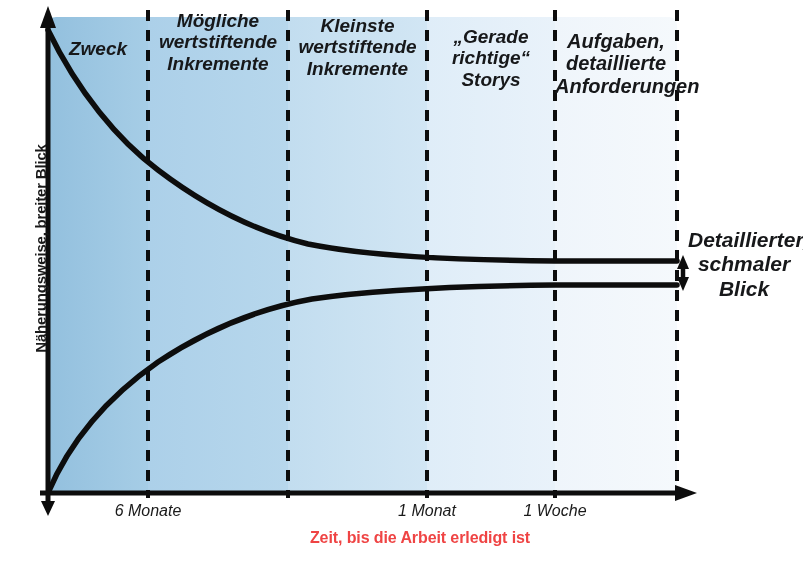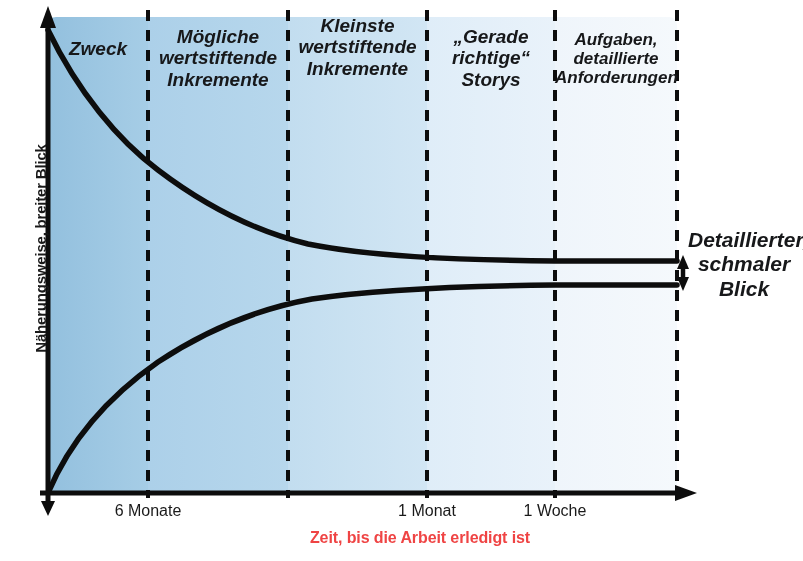--- a/index.html
+++ b/index.html
@@ -63,34 +63,35 @@
 
   
   .x-tick {
     position: absolute;
     top: 502px;
     font-size: 16px;
     font-weight: normal;
     color: #1a1a1a;
     text-align: center;
     white-space: nowrap;
+    font-style: italic;
   }
 
   
   .band-label {
     position: absolute;
     text-align: center;
     font-style: italic;
     font-weight: bold;
     color: #17181a;
     line-height: 1.12;
     white-space: pre-line;
   }
   .band-label.size-lg { font-size: 19px; }
-  .band-label.size-sm { font-size: 17px; }
+  .band-label.size-sm { font-size: 20px; }
 
   
   .right-annotation {
     position: absolute;
     left: 688px;
     top: 228px;
     width: 112px;
     font-style: italic;
     font-weight: bold;
     font-size: 21px;
@@ -173,21 +174,21 @@
       <line x1="660" y1="261" x2="690" y2="261" stroke="#0d0d0d" stroke-width="4" opacity="0"></line>
     </g>
   </svg>
 
   <div class="y-axis-title">Näherungsweise, breiter Blick</div>
 
   <div class="x-axis-title">Zeit, bis die Arbeit erledigt ist</div>
 
   <div class="band-label size-lg" style="left:48px;  top:38px; width:100px;">Zweck</div>
 
-  <div class="band-label size-lg" style="left:150px; top:26px; width:136px;">Mögliche
+  <div class="band-label size-lg" style="left:150px; top:10px; width:136px;">Mögliche
 wertstiftende
 Inkremente</div>
 
   <div class="band-label size-lg" style="left:290px; top:15px; width:135px;">Kleinste
 wertstiftende
 Inkremente</div>
 
   <div class="band-label size-lg" style="left:429px; top:26px; width:124px;">„Gerade
 richtige“
 Storys</div>

